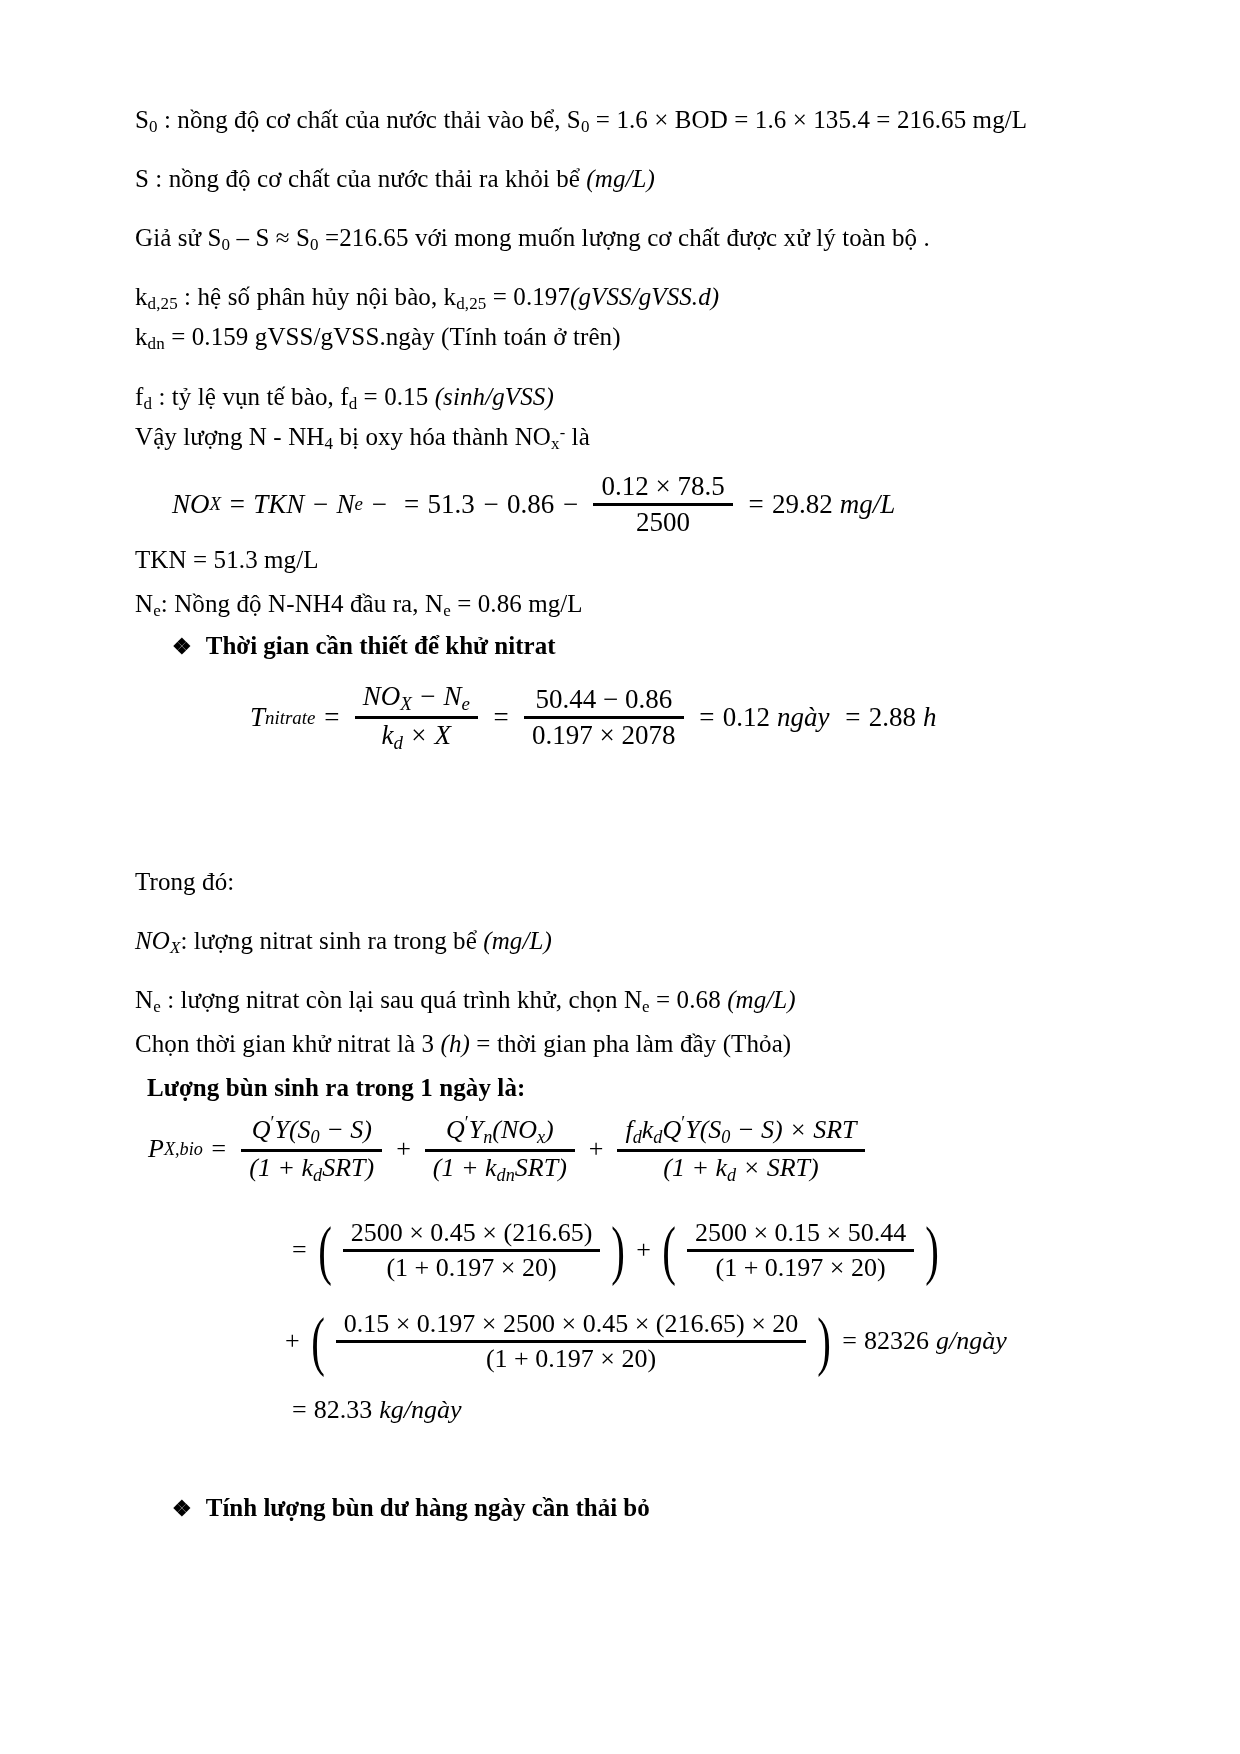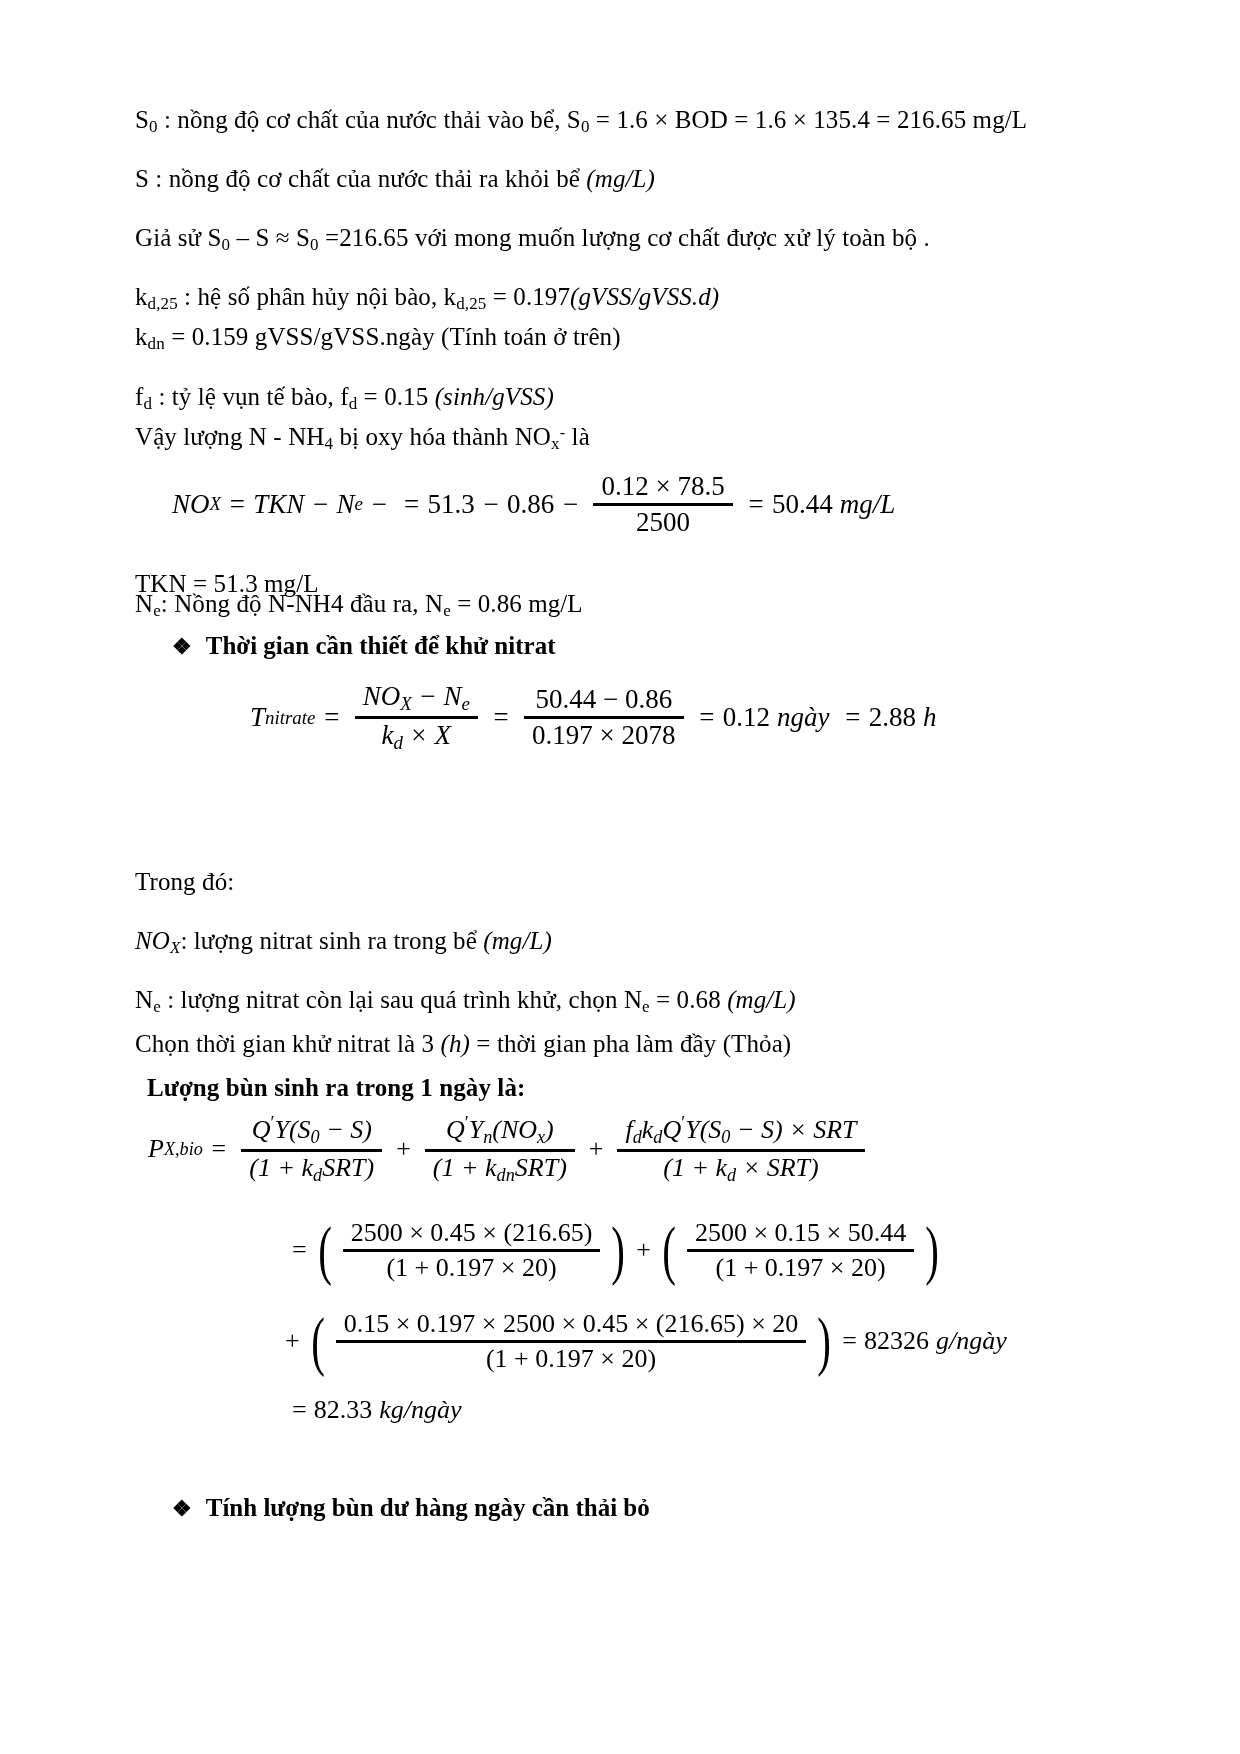--- a/index.html
+++ b/index.html
@@ -162,25 +162,25 @@
     <span class="up">51.3</span>
     <span class="op">−</span>
     <span class="up">0.86</span>
     <span class="op">−</span>
     <span class="frac">
       <span class="num up">0.12 × 78.5</span>
       <span class="bar"></span>
       <span class="den up">2500</span>
     </span>
     <span class="op">=</span>
-    <span class="up">50.44</span>
+    <span class="up">29.82</span>
     <span class="op">mg/L</span>
   </div>
 
-  <div class="body-text" style="left:135px; top:544px;margin-top:24px;">TKN = 51.3 mg/L</div>
+  <div class="body-text" style="left:135px; top:544px;">TKN = 51.3 mg/L</div>
 
   <div class="body-text" style="left:135px; top:588px;">
     <span>N</span><sub>e</sub><span>: Nồng độ N-NH4 đầu ra, N</span><sub>e</sub><span> = 0.86 mg/L</span>
   </div>
 
   <div class="bullet-line" style="left:172px; top:632px;">
     <span class="bullet-mark">❖</span>
     <span>Thời gian cần thiết để khử nitrat</span>
   </div>
 

